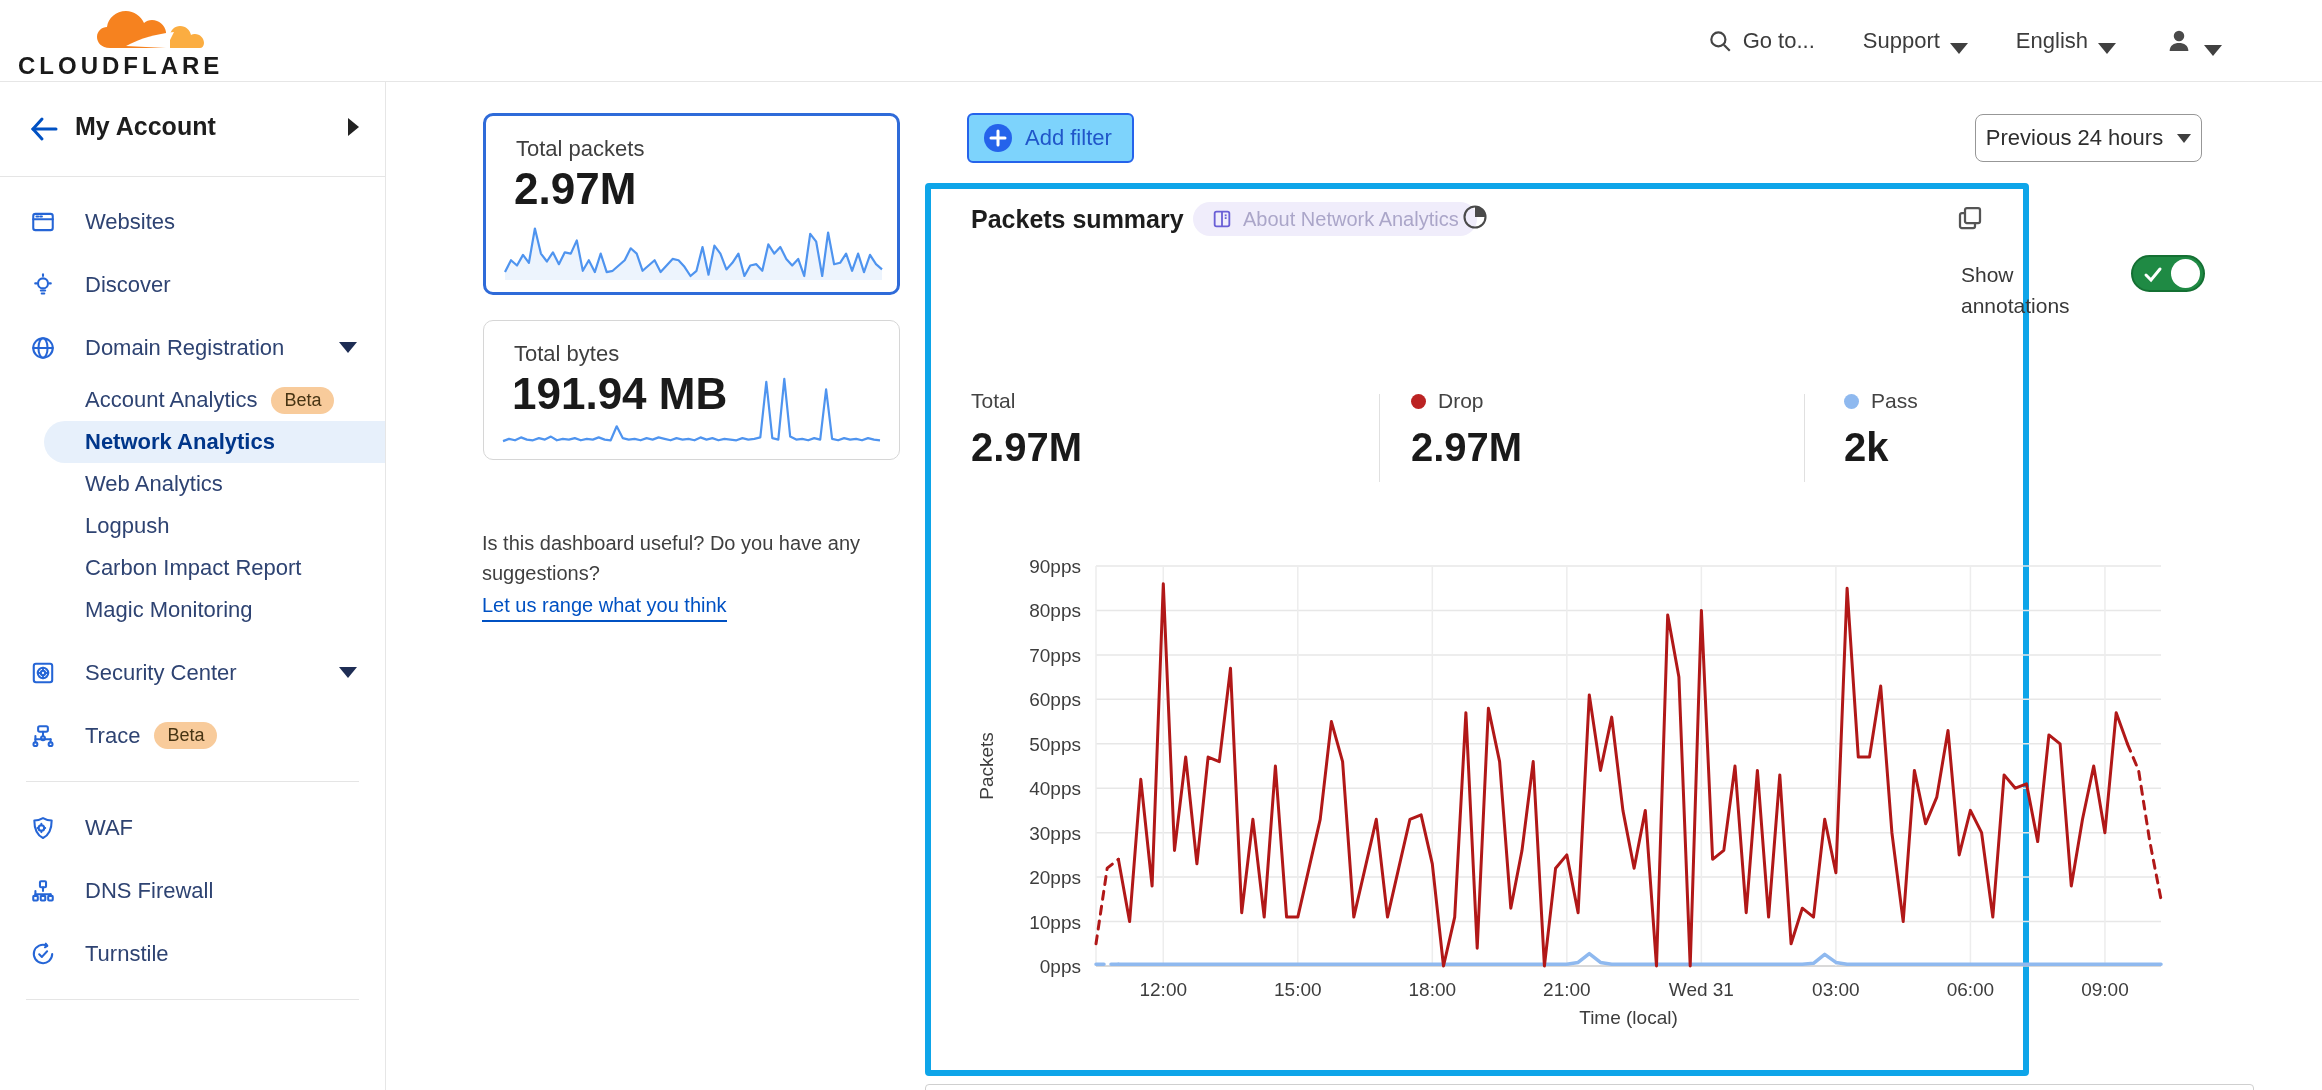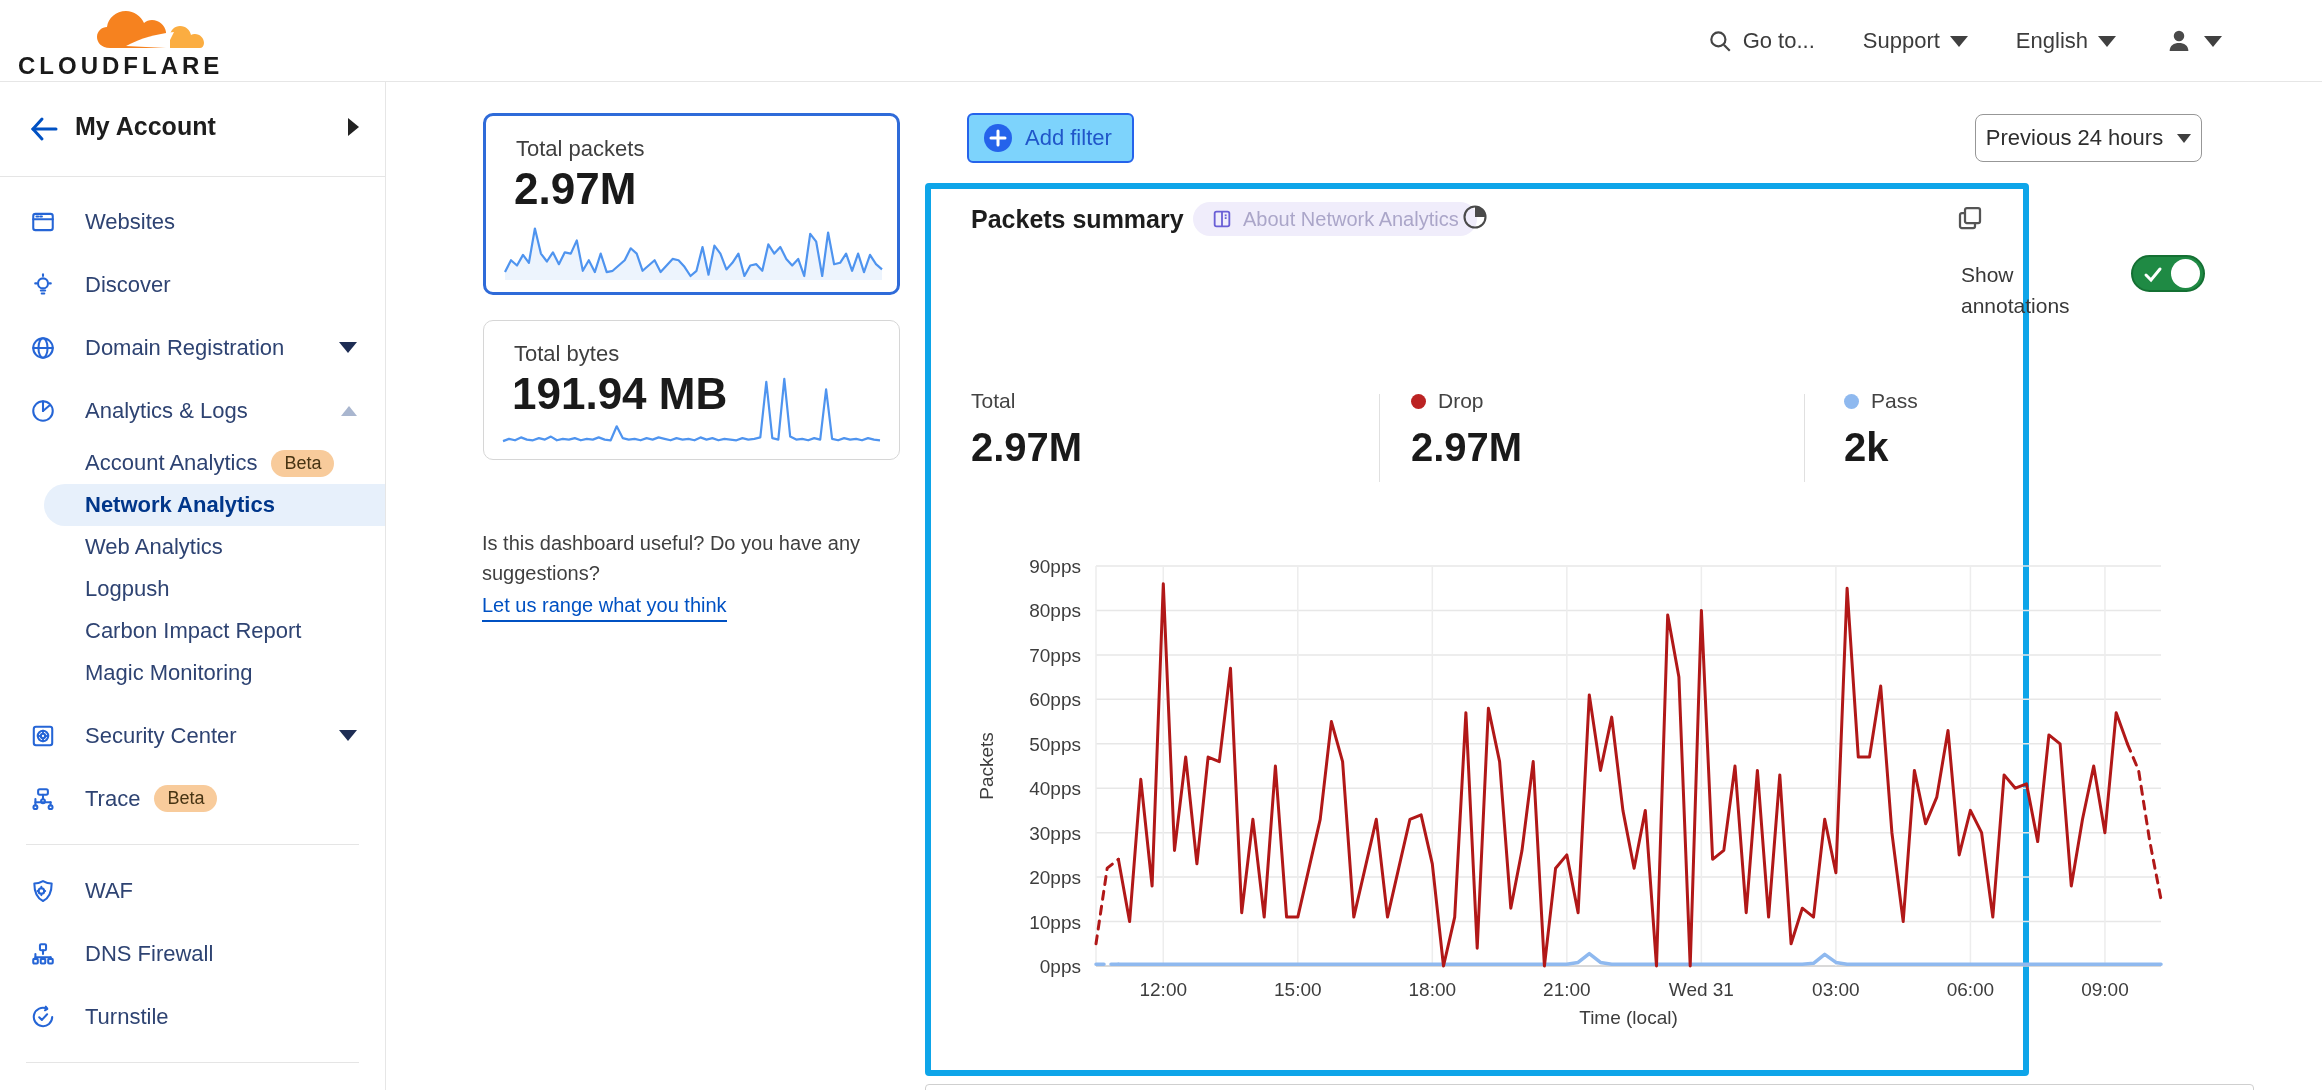--- a/index.html
+++ b/index.html
@@ -6,21 +6,21 @@
   html,body { background:#fff; }
   body { font-family:"Liberation Sans", sans-serif; color:#1d1d1d; }
   .app { position:relative; width:2322px; height:1090px; background:#fff; overflow:hidden; }
 
   
   .header { position:absolute; left:0; top:0; width:2322px; height:82px; background:#fff; border-bottom:1px solid #e6e6e6; }
   .logo { position:absolute; left:18px; top:6px; width:170px; height:72px; cursor:pointer; }
   .logo-cloud { position:absolute; left:78px; top:2px; }
   .logo-text { position:absolute; left:0px; top:46px; font-size:24px; font-weight:bold; letter-spacing:4px; color:#1a1a1a; }
   .header-right { position:absolute; right:100px; top:0; height:82px; display:flex; align-items:center; gap:48px; }
-  .hitem { display:flex; align-items:center; gap:10px; font-size:22px; color:#3c3c3c; cursor:pointer; }
+  .hitem { display:flex; align-items:flex-end; gap:10px; font-size:22px; color:#3c3c3c; cursor:pointer; }
   .caret { width:0; height:0; border-left:9px solid transparent; border-right:9px solid transparent; border-top:11px solid #404040; display:inline-block; }
   .caret.small { border-left-width:7px; border-right-width:7px; border-top-width:9px; }
 
   
   .sidebar { position:absolute; left:0; top:82px; width:386px; height:1008px; background:#fff; border-right:1px solid #e6e6e6; }
   .account-row { position:relative; height:95px; border-bottom:1px solid #e5e5e5; }
   .back-arrow { position:absolute; left:28px; top:32px; cursor:pointer; }
   .account-title { position:absolute; left:75px; top:30px; font-size:25px; font-weight:bold; color:#1d1d1d; }
   .chev-right { position:absolute; right:26px; top:36px; width:0; height:0; border-top:9px solid transparent; border-bottom:9px solid transparent; border-left:11px solid #222; cursor:pointer; }
   .nav { position:relative; padding-top:13px; }
@@ -146,29 +146,20 @@
           <span class="nlabel">Discover</span>
         </div>
         <div class="nav-item main">
           <span class="nicon"><svg width="26" height="26" viewBox="0 0 24 24" fill="none" stroke="#2565d6" stroke-width="1.9" stroke-linecap="round" stroke-linejoin="round">
               <circle cx="12" cy="12" r="9"></circle>
               <line x1="3" y1="12" x2="21" y2="12"></line>
               <ellipse cx="12" cy="12" rx="4.2" ry="9"></ellipse>
             </svg></span>
           <span class="nlabel">Domain Registration</span>
           <span class="nav-caret caret-down-navy"></span>
-        </div>
-        <div class="nav-item main">
-          <span class="nicon"><svg width="26" height="26" viewBox="0 0 24 24" fill="none" stroke="#2565d6" stroke-width="1.9" stroke-linecap="round" stroke-linejoin="round">
-              <circle cx="12" cy="12" r="9"></circle>
-              <line x1="12" y1="12" x2="12" y2="3"></line>
-              <line x1="12" y1="12" x2="18.5" y2="6.5"></line>
-            </svg></span>
-          <span class="nlabel">Analytics &amp; Logs</span>
-          <span class="nav-caret caret-up-gray"></span>
         </div>
         <div class="nav-item sub">
           <span class="nlabel">Account Analytics</span>
           <span class="beta">Beta</span>
         </div>
         <div class="nav-item sub selected">
           <span class="nlabel">Network Analytics</span>
         </div>
         <div class="nav-item sub">
           <span class="nlabel">Web Analytics</span>

